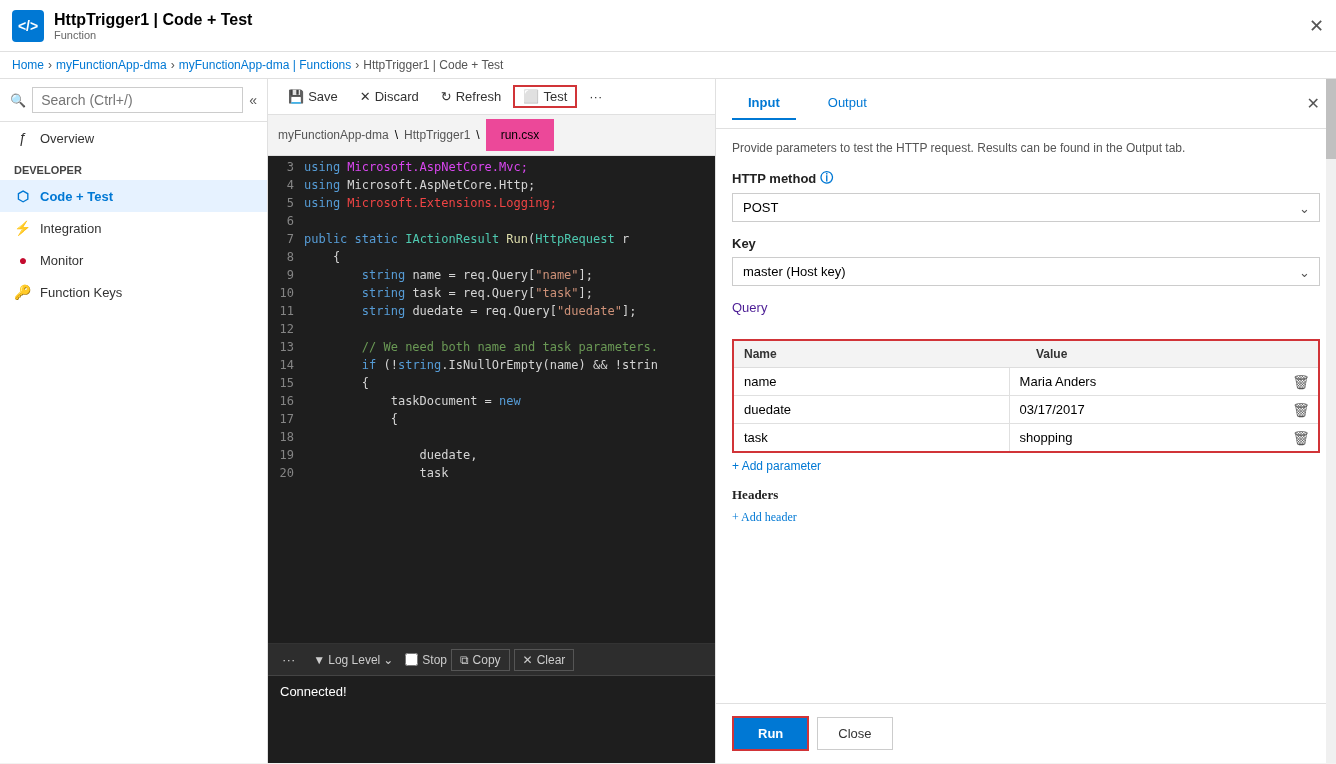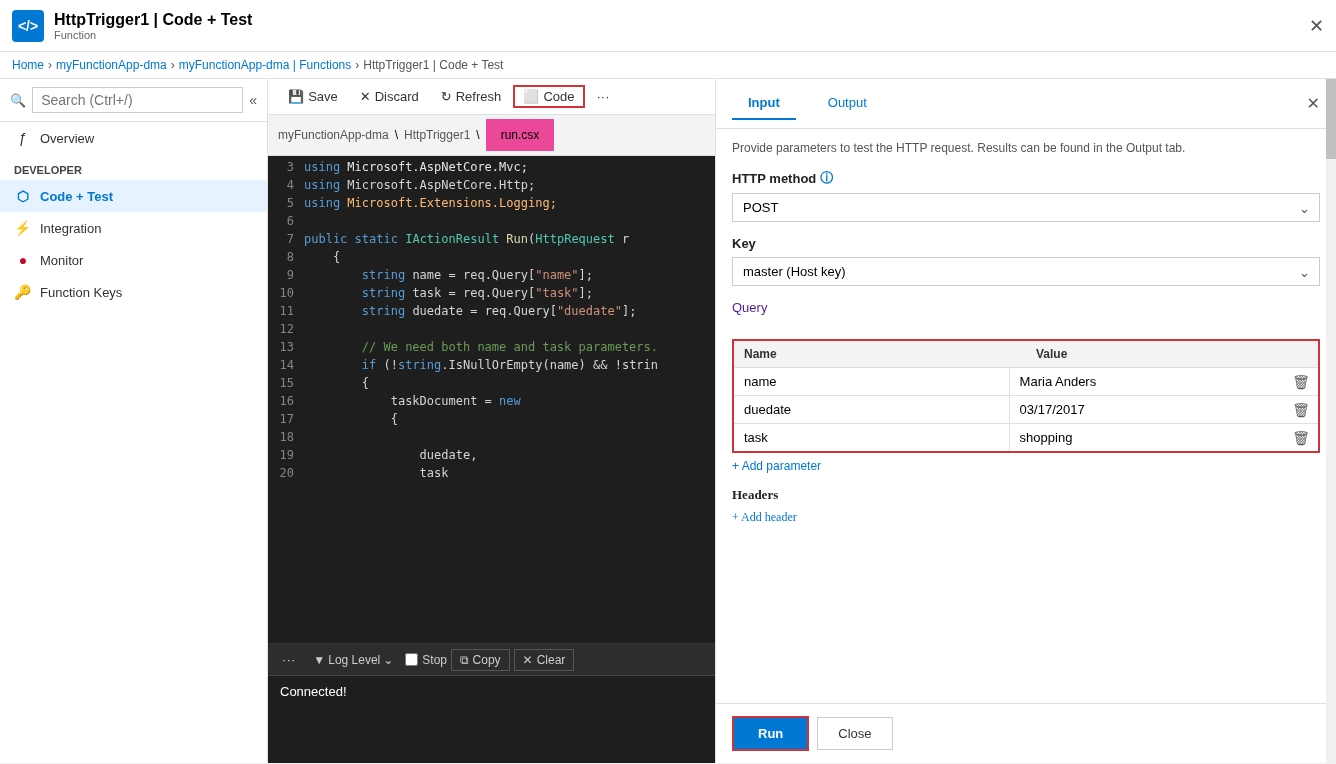--- a/index.html
+++ b/index.html
@@ -254,45 +254,45 @@
       <button class="toolbar-btn">
         <span>✕</span>
         <span>Discard</span>
       </button>
       <button class="toolbar-btn">
         <span>↻</span>
         <span>Refresh</span>
       </button>
       <button class="toolbar-btn active" style="border:2px solid #d13438;">
         <span>⬜</span>
-        <span>Code</span>
+        <span>Test</span>
       </button>
       <button class="toolbar-btn">···</button>
     </div>
 
     <div class="file-tabs">
       <span class="file-path">myFunctionApp-dma</span>
       <span> \ </span>
       <span class="file-path">HttpTrigger1</span>
       <span> \ </span>
       <span class="file-tab">run.csx</span>
     </div>
 
     <div class="code-editor" id="code-editor">
         <div class="code-line">
           <span class="line-num">3</span>
-          <span class="line-code"><span style="color: rgb(86, 156, 214);">using</span><span style="color: #e5e5e5;"> Microsoft.AspNetCore.Mvc;</span></span>
+          <span class="line-code"><span style="color: rgb(86, 156, 214);">using</span><span style="color: #d946ef;"> Microsoft.AspNetCore.Mvc;</span></span>
         </div>
         <div class="code-line">
           <span class="line-num">4</span>
           <span class="line-code"><span style="color: rgb(86, 156, 214);">using</span><span style="color: rgb(212, 212, 212);"> Microsoft.AspNetCore.Http;</span></span>
         </div>
         <div class="code-line">
           <span class="line-num">5</span>
-          <span class="line-code"><span style="color: rgb(86, 156, 214);">using</span><span style="color: #fdba74; text-align: center;"> Microsoft.Extensions.Logging;</span></span>
+          <span class="line-code"><span style="color: rgb(86, 156, 214);">using</span><span style="color: #ef4444; text-align: center;"> Microsoft.Extensions.Logging;</span></span>
         </div>
         <div class="code-line">
           <span class="line-num">6</span>
           <span class="line-code"></span>
         </div>
         <div class="code-line">
           <span class="line-num">7</span>
           <span class="line-code"><span style="color: rgb(86, 156, 214);">public</span><span style="color: rgb(212, 212, 212);"> </span><span style="color: rgb(86, 156, 214);">static</span><span style="color: rgb(212, 212, 212);"> </span><span style="color: rgb(78, 201, 176);">IActionResult</span><span style="color: rgb(212, 212, 212);"> </span><span style="color: rgb(220, 220, 170);">Run</span><span style="color: rgb(212, 212, 212);">(</span><span style="color: rgb(78, 201, 176);">HttpRequest</span><span style="color: rgb(212, 212, 212);"> r</span></span>
         </div>
         <div class="code-line">

